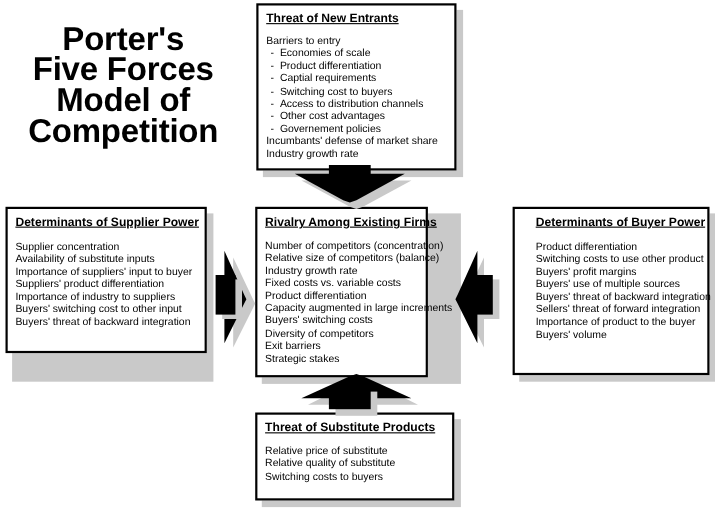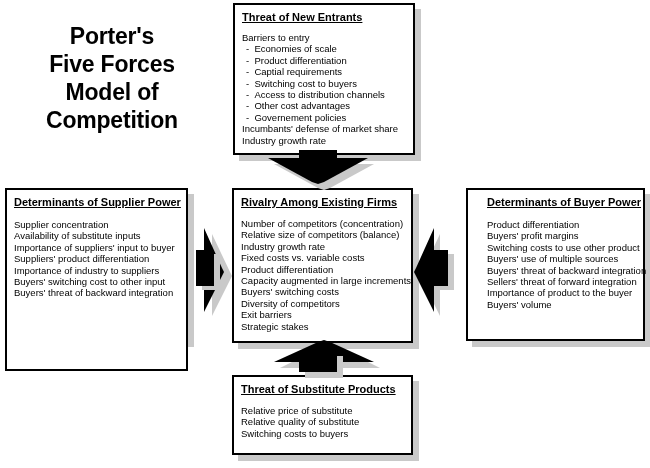--- a/index.html
+++ b/index.html
@@ -6,46 +6,46 @@
   body{
     width:650px;height:468px;background:#ffffff;overflow:hidden;
     font-family:"Liberation Sans","DejaVu Sans",sans-serif;
     color:#000;position:relative;
   }
   #stage{position:absolute;left:0;top:0;width:650px;height:468px;}
 
   
   #title{
     position:absolute;left:6px;top:22px;width:212px;
-    text-align:center;font-weight:bold;font-size:23px;line-height:28px;
+    text-align:center;font-weight:bold;font-size:30px;line-height:28px;
     letter-spacing:-0.2px;
   }
   #title .tline{display:block;white-space:nowrap;}
 
   
   .force-box{position:absolute;box-sizing:border-box;background:#ffffff;border:2px solid #000;z-index:4;}
   .box-shadow{position:absolute;background:#c9c9c9;z-index:2;}
   .box-head{
     text-align:left;font-weight:bold;font-size:11px;line-height:13px;
     text-decoration:underline;margin:0;padding:0;white-space:nowrap;
   }
   .box-body{font-size:9.5px;line-height:11.4px;}
   .box-body .li{white-space:nowrap;}
   .box-body .li.sub{padding-left:14px;text-indent:-10px;}
 
   
   #box-entrants{left:233px;top:3px;width:182px;height:152px;padding:6px 7px 0 7px;}
   #sh-entrants{left:239px;top:9px;width:182px;height:152px;}
   #box-entrants .box-head{margin-bottom:8px;}
 
-  #box-supplier{left:5px;top:188px;width:183px;height:183px;padding:6px 7px 0 7px;}
+  #box-supplier{left:5px;top:188px;width:183px;height:133px;padding:6px 7px 0 7px;}
   #sh-supplier{left:11px;top:194px;width:183px;height:153px;}
   #box-supplier .box-head{margin-bottom:10px;}
 
-  #box-rivalry{left:232px;top:188px;width:181px;height:155px;padding:6px 7px 0 7px;}
+  #box-rivalry{left:232px;top:188px;width:157px;height:155px;padding:6px 7px 0 7px;}
   #sh-rivalry{left:238px;top:194px;width:181px;height:155px;}
   #box-rivalry .box-head{margin-bottom:9px;}
 
   #box-buyer{left:466px;top:188px;width:179px;height:153px;padding:6px 7px 0 19px;}
   #sh-buyer{left:472px;top:194px;width:179px;height:153px;}
   #box-buyer .box-head{margin-bottom:10px;}
 
   #box-substitute{left:232px;top:375px;width:181px;height:80px;padding:6px 7px 0 7px;}
   #sh-substitute{left:238px;top:381px;width:181px;height:80px;}
   #box-substitute .box-head{margin-bottom:9px;}
@@ -118,22 +118,22 @@
         <div class="li">Diversity of competitors</div>
         <div class="li">Exit barriers</div>
         <div class="li">Strategic stakes</div>
       </div>
   </div>
 
   <div class="force-box" id="box-buyer">
     <div class="box-head">Determinants of Buyer Power</div>
     <div class="box-body">
         <div class="li">Product differentiation</div>
+        <div class="li">Switching costs to use other product</div>
         <div class="li">Buyers' profit margins</div>
-        <div class="li">Switching costs to use other product</div>
         <div class="li">Buyers' use of multiple sources</div>
         <div class="li">Buyers' threat of backward integration</div>
         <div class="li">Sellers' threat of forward integration</div>
         <div class="li">Importance of product to the buyer</div>
         <div class="li">Buyers' volume</div>
       </div>
   </div>
 
   <div class="force-box" id="box-substitute">
     <div class="box-head">Threat of Substitute Products</div>

